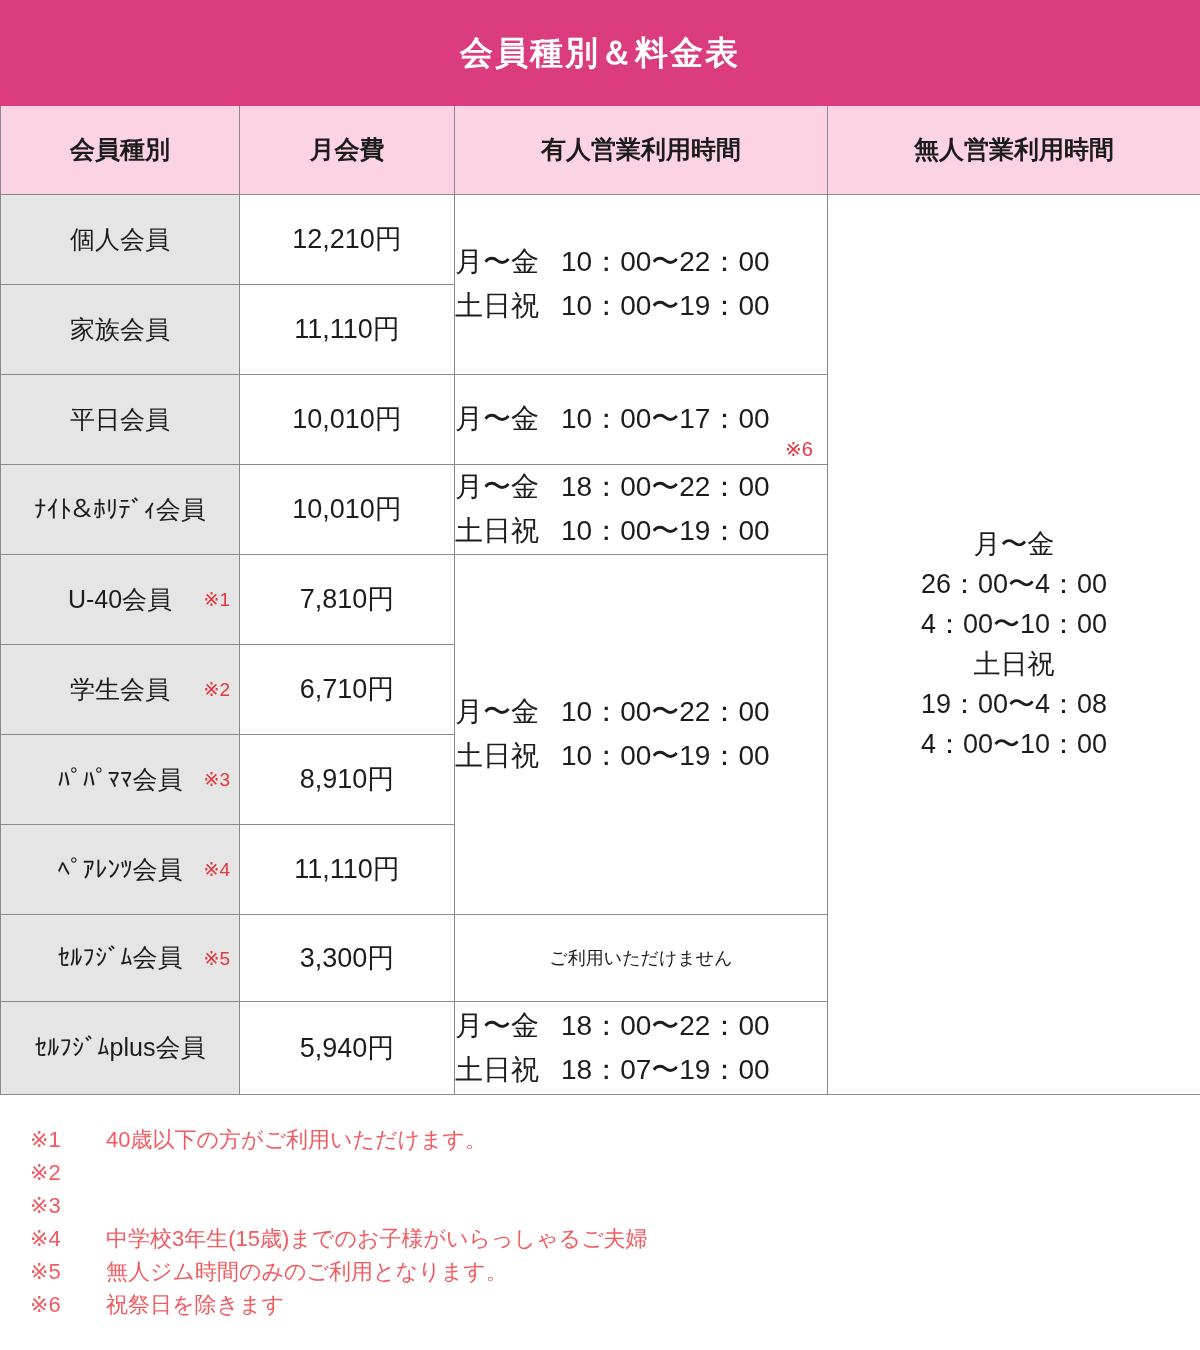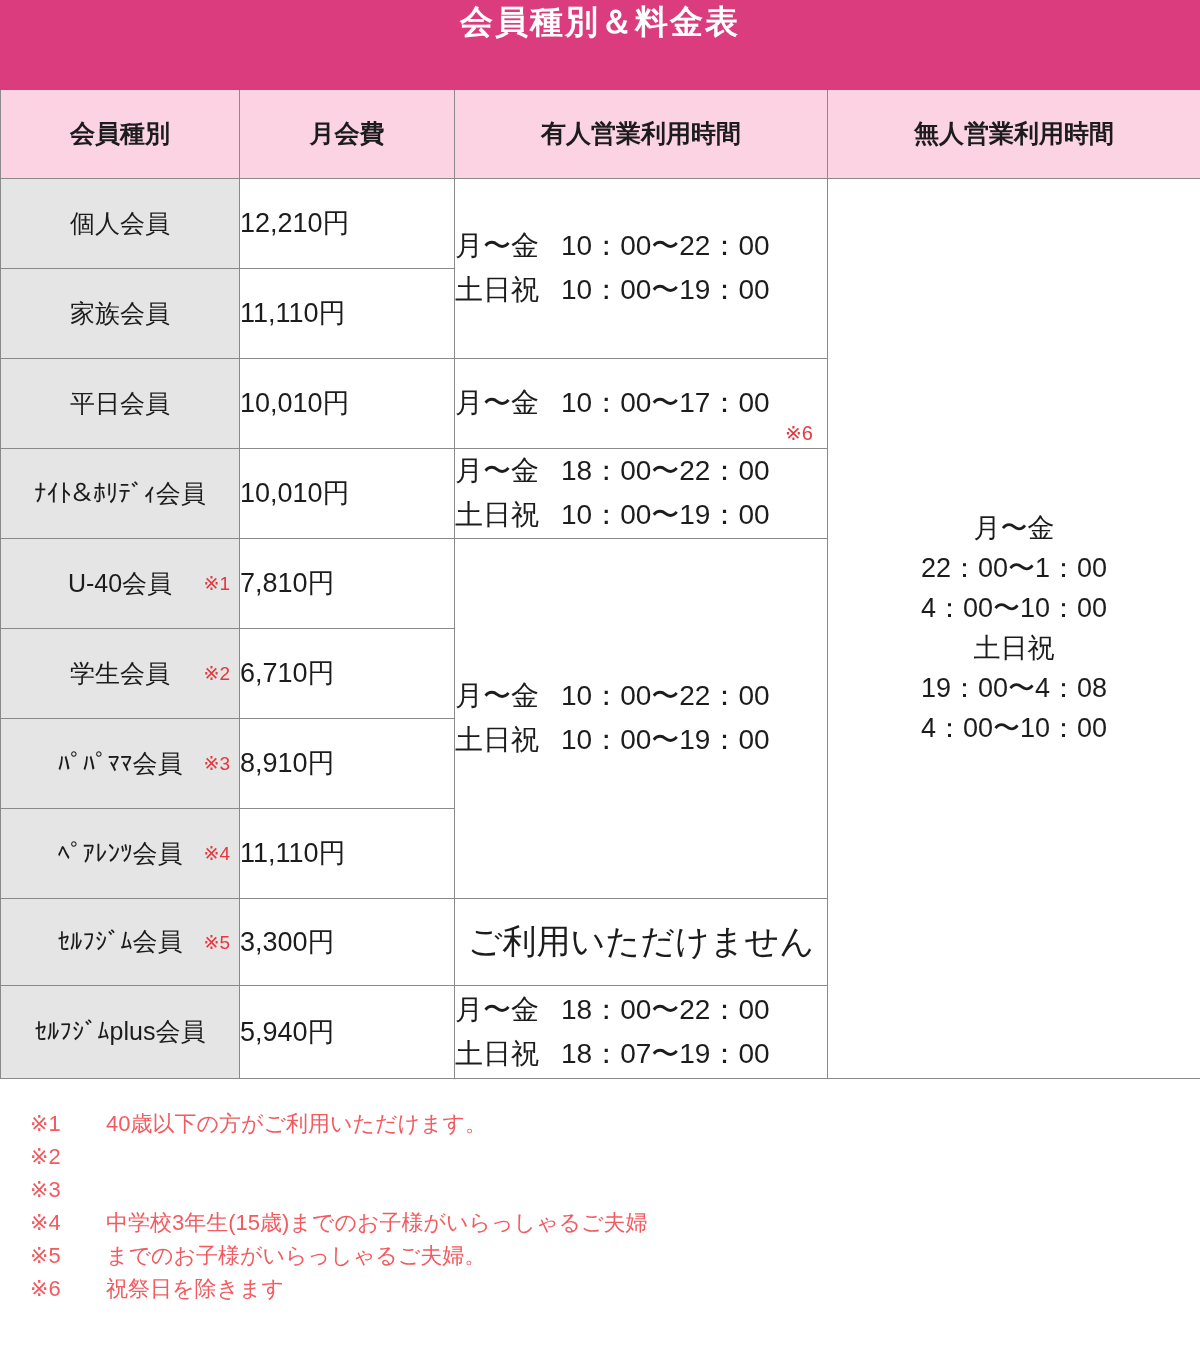--- a/index.html
+++ b/index.html
@@ -12,22 +12,22 @@
   }
   *{box-sizing:border-box;}
   html,body{margin:0;padding:0;}
   body{
     width:1200px;height:1350px;background:#fff;color:var(--ink);
     font-family:"Liberation Sans","DejaVu Sans",sans-serif;
     overflow:hidden;
   }
   
   .banner{
-    height:90px;background:var(--banner);
-    display:flex;align-items:flex-start;justify-content:center;font-family:Liberation Serif, serif;
+    height:106px;background:var(--banner);
+    display:flex;align-items:center;justify-content:center;font-family:Liberation Serif, serif;
   }
   .banner h1{
     margin:0;color:#ffffff;font-size:33px;font-weight:bold;letter-spacing:2px;
   }
   
   table.pricing{
     width:1200px;border-collapse:collapse;table-layout:fixed;padding-left:16px;
   }
   .pricing th,.pricing td{
     border:1px solid var(--border);vertical-align:middle;padding:0;
@@ -39,30 +39,30 @@
   .pricing tbody tr{height:90px;}
   .pricing tbody tr.r9{height:87px;}
   .pricing tbody tr.r10{height:93px;}
   .type-cell{
     position:relative;text-align:center;font-size:25px;background:#e5e5e5;
   }
   .type-note{
     position:absolute;right:9px;top:50%;transform:translateY(-50%);
     color:var(--note-red);font-size:19px;
   }
-  .fee-cell{font-size:27px;background:#fff;}
+  .fee-cell{text-align:center;font-size:27px;background:#fff;}
   .time-cell{
     position:relative;padding-left:18px;font-size:28px;background:#fff;
   }
   .tline{display:flex;line-height:44px;}
   .tline .day{width:106px;flex:none;}
   .cell-note{
     position:absolute;right:14px;bottom:3px;color:var(--note-red);font-size:20px;
   }
-  .center-cell{text-align:center;font-size:34px;background:#fff;}
+  .center-cell{text-align:center;font-size:18px;background:#fff;}
   .unstaffed-cell{text-align:center;font-size:27px;background:#fff;}
   .unstaffed-cell .uline{line-height:40px;}
   
   .footnotes{padding:28px 20px 0 30px;}
   .fn{
     display:flex;align-items:baseline;
     color:var(--fn-red);font-size:22px;line-height:33px;
   }
   .fn .fn-mark{width:76px;flex:none;}
 </style>
@@ -99,21 +99,21 @@
           <span class="day">月〜金</span>
           <span class="time">10：00〜22：00</span>
         </div>
         <div class="tline">
           <span class="day">土日祝</span>
           <span class="time">10：00〜19：00</span>
         </div>
       </td>
       <td class="unstaffed-cell" rowspan="10">
         <div class="uline">月〜金</div>
-        <div class="uline">22：00〜1：00</div>
+        <div class="uline">26：00〜4：00</div>
         <div class="uline">4：00〜10：00</div>
         <div class="uline">土日祝</div>
         <div class="uline">19：00〜4：08</div>
         <div class="uline">4：00〜10：00</div>
       </td>
     </tr>
     <tr>
       <td class="type-cell">
         <span>家族会員</span>
       </td>
@@ -223,19 +223,19 @@
   </div>
   <div class="fn">
     <span class="fn-mark">※3</span>
   </div>
   <div class="fn">
     <span class="fn-mark">※4</span>
     <span>中学校3年生(15歳)までのお子様がいらっしゃるご夫婦</span>
   </div>
   <div class="fn">
     <span class="fn-mark">※5</span>
-    <span>までのお子様がいらっしゃるご夫婦。</span>
+    <span>無人ジム時間のみのご利用となります。</span>
   </div>
   <div class="fn">
     <span class="fn-mark">※6</span>
     <span>祝祭日を除きます</span>
   </div>
 </section>
 
 </body></html>

